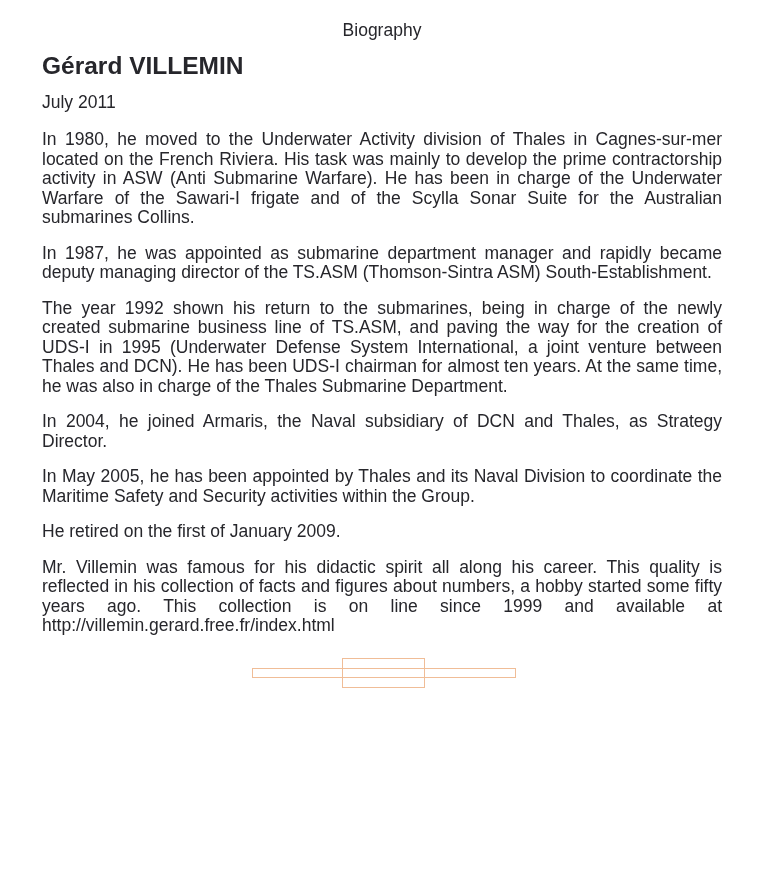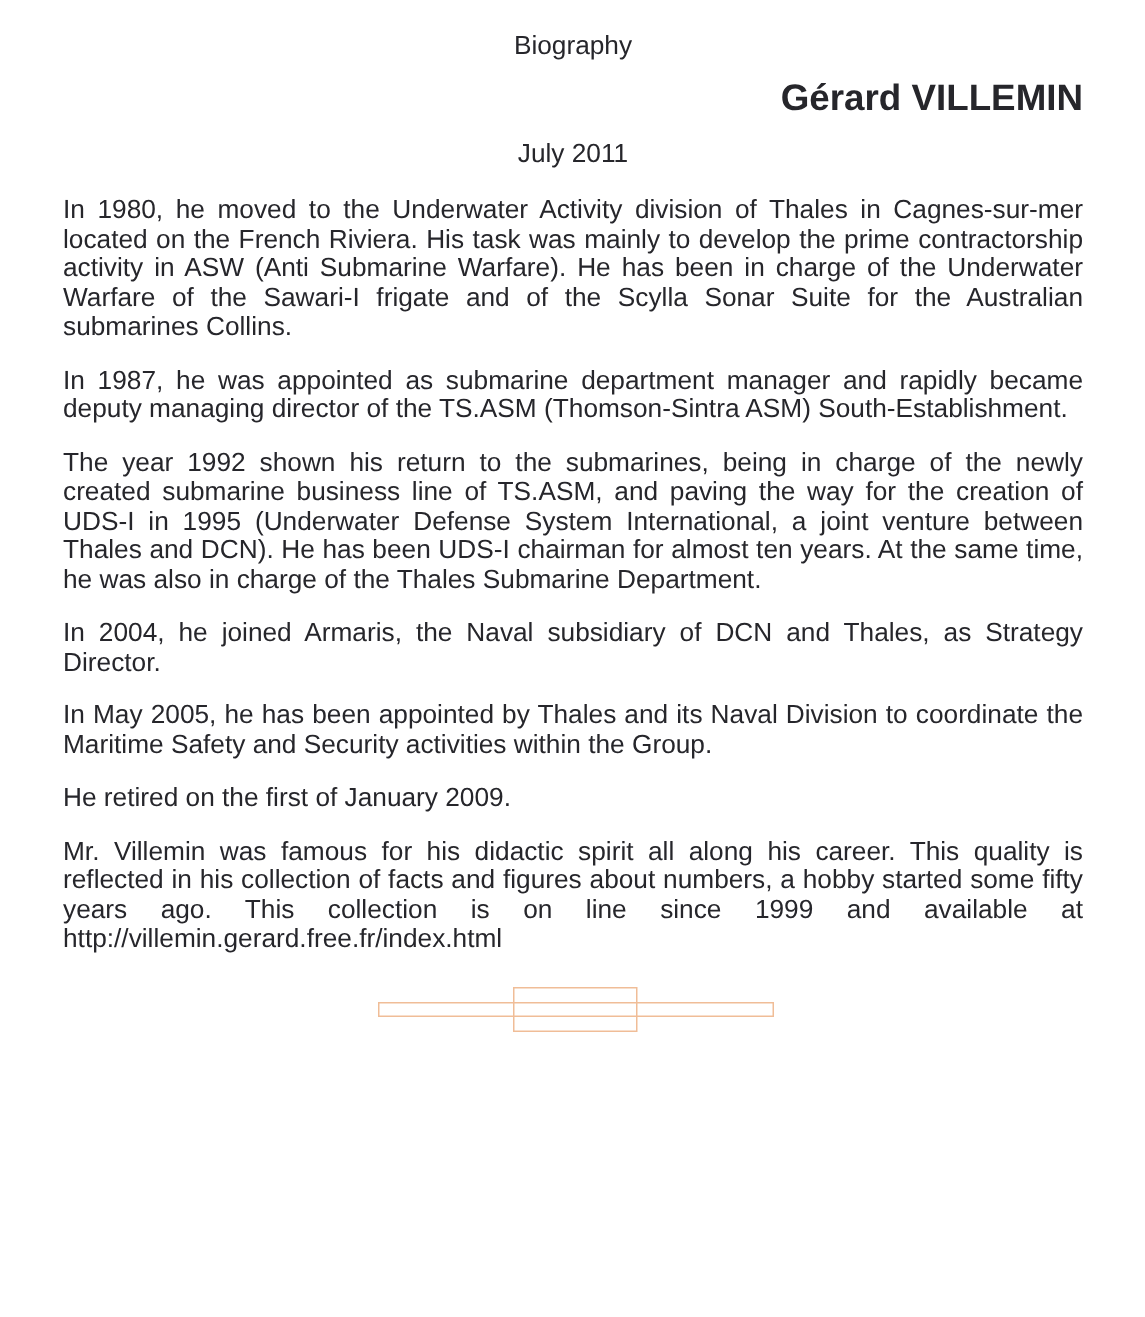--- a/index.html
+++ b/index.html
@@ -21,27 +21,26 @@
   .kicker {
     font-size: 17.5px;
     line-height: 19.5px;
     text-align: center;
     margin: 0 0 12.5px 0;
   }
   .doc-title {
     font-size: 24.5px;
     line-height: 26px;
     font-weight: bold;
-    text-align: right;
+    text-align: left;
     margin: 0 0 14px 0;
   }
   .doc-date {
     font-size: 17.5px;
     line-height: 19.5px;
-    text-align: center;
     margin: 0 0 17.5px 0;
   }
   .body-text p {
     font-size: 17.5px;
     line-height: 19.5px;
     text-align: justify;
     margin: 0 0 16px 0;
   }
   .body-text sup {
     font-size: 0.58em;

